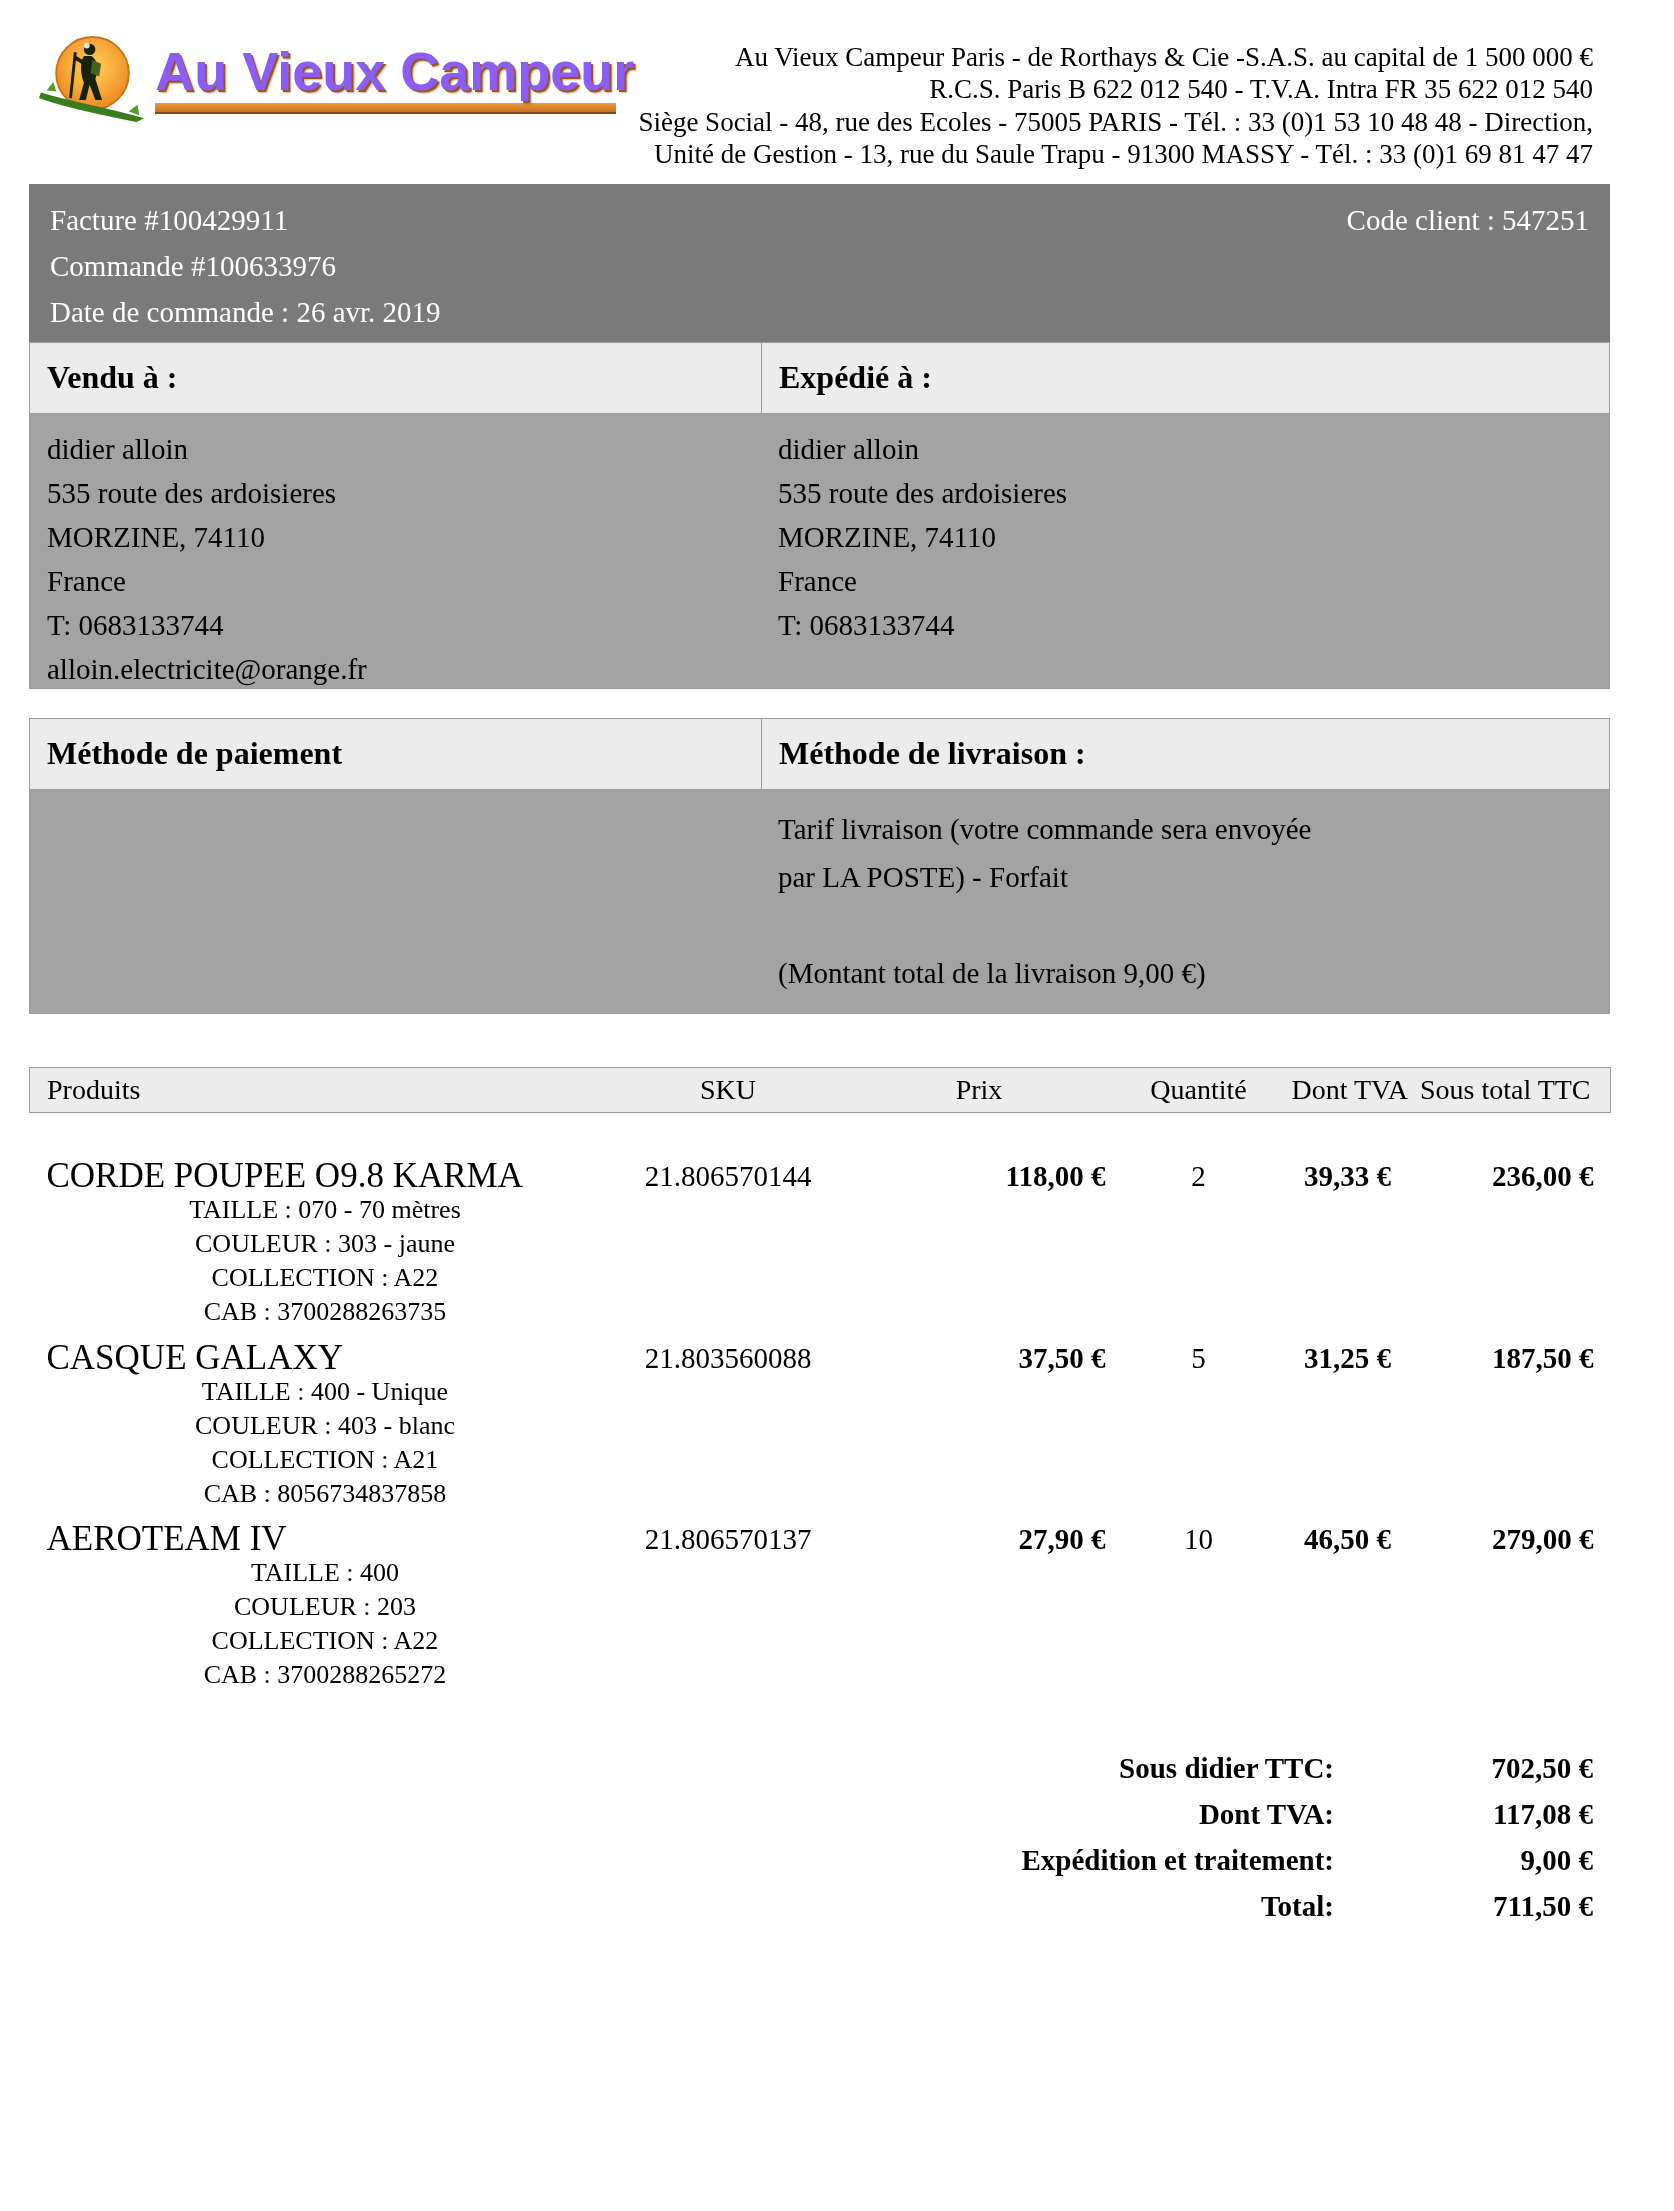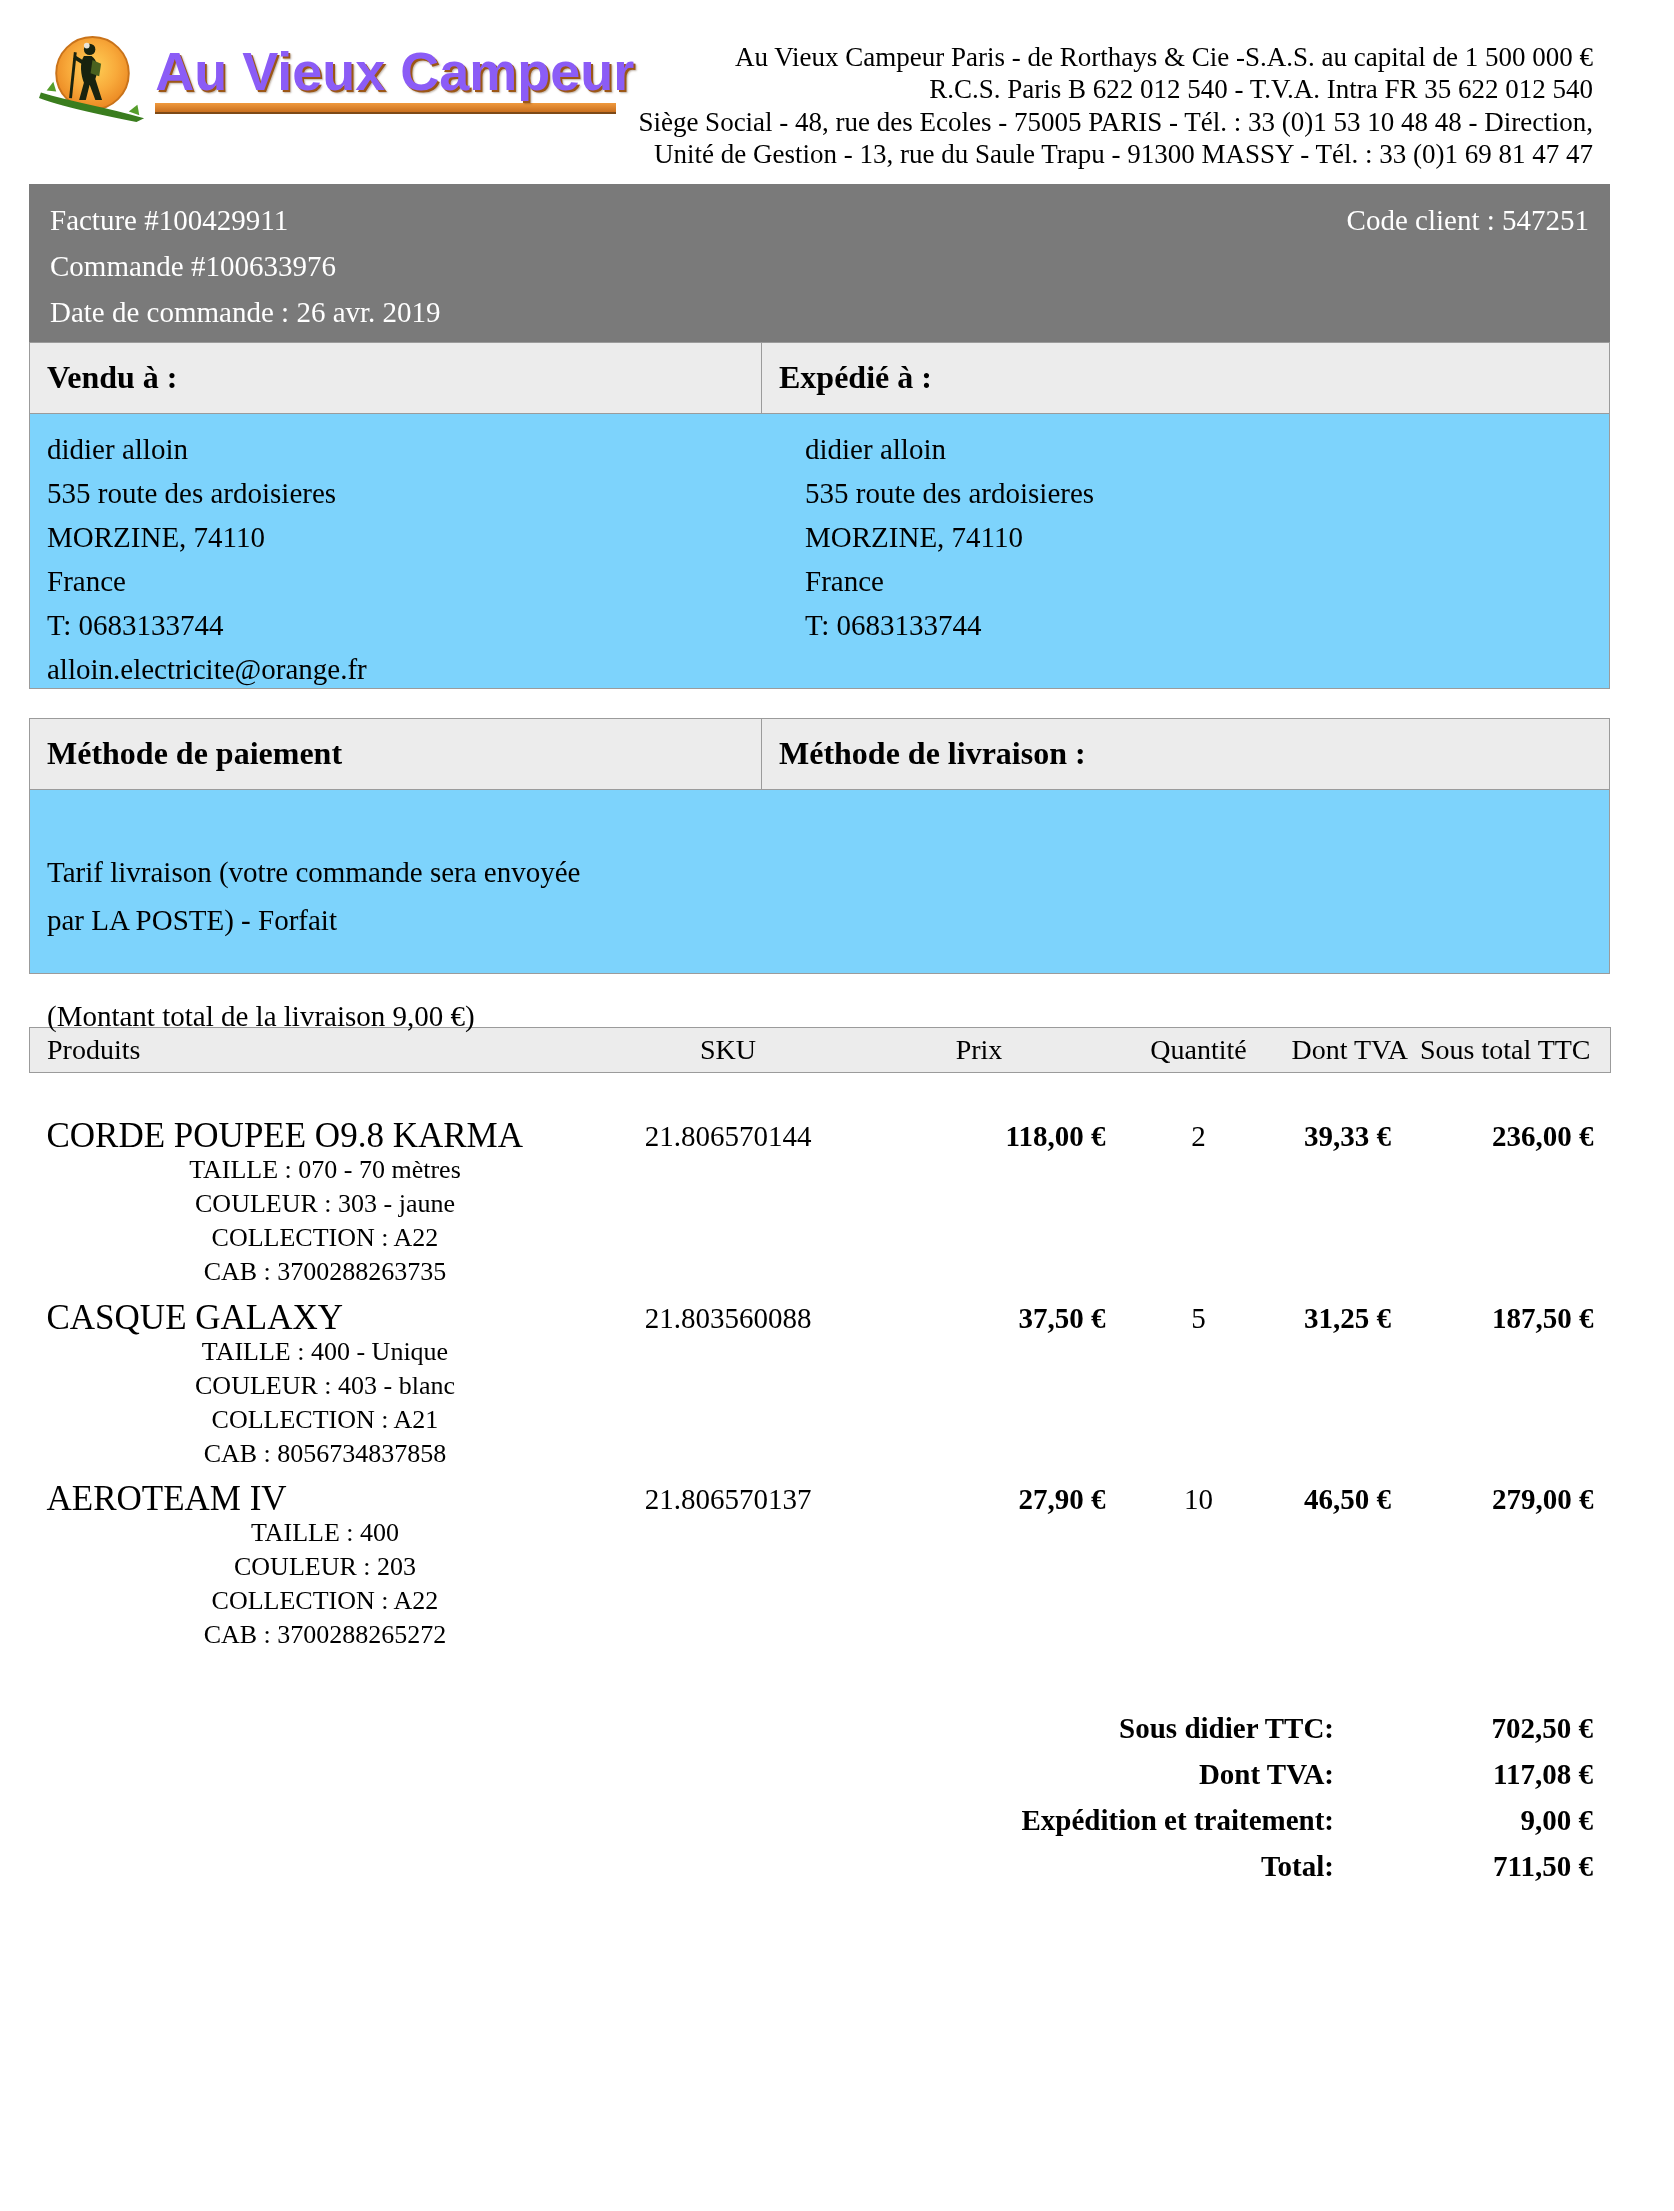--- a/index.html
+++ b/index.html
@@ -30,26 +30,26 @@
   .invoice-bar{height:158px;box-sizing:border-box;background:#7a7a7a;color:#fff;
     position:relative;padding:13.4px 21px;}
   .bar-line{font-size:29px;line-height:46px;}
   .bar-right{position:absolute;top:13.4px;right:21px;font-size:29px;line-height:46px;}
 
   
   .band{display:flex;background:#ececec;border:1.9px solid #9b9b9b;box-sizing:border-box;height:72px;}
   .band-cell{font-weight:bold;font-size:32px;line-height:68px;padding-left:17px;box-sizing:border-box;white-space:nowrap;}
   .band-cell.left{width:731px;}
   .band-cell.right{flex:1;border-left:1.9px solid #9b9b9b;}
-  .panel-box{display:flex;border:1.9px solid #9b9b9b;border-top:none;box-sizing:border-box;background:#7dd3fc;gap:27px;}
+  .panel-box{display:flex;border:1.9px solid #9b9b9b;border-top:none;box-sizing:border-box;background:#a3a3a3;}
   .panel-col{box-sizing:border-box;padding:13.4px 0 0 17px;font-size:29px;line-height:44px;}
   .panel-col.left{width:731px;}
   .panel-col.right{flex:1;}
   .addr-box{height:275px;}
-  .method-box{height:184px;flex-direction:column;}
+  .method-box{height:224px;}
   .method-box .panel-col{line-height:48px;padding-top:15.3px;}
   .gap30{height:29px;}
   .gap55{height:53px;}
 
   
   table.products{width:1581px;table-layout:fixed;border-collapse:collapse;}
   table.products th{
     background:#ececec;font-weight:normal;font-size:28px;height:45px;
     border-top:1.9px solid #9b9b9b;border-bottom:1.9px solid #9b9b9b;
     text-align:center;white-space:nowrap;padding:0;box-sizing:border-box;

